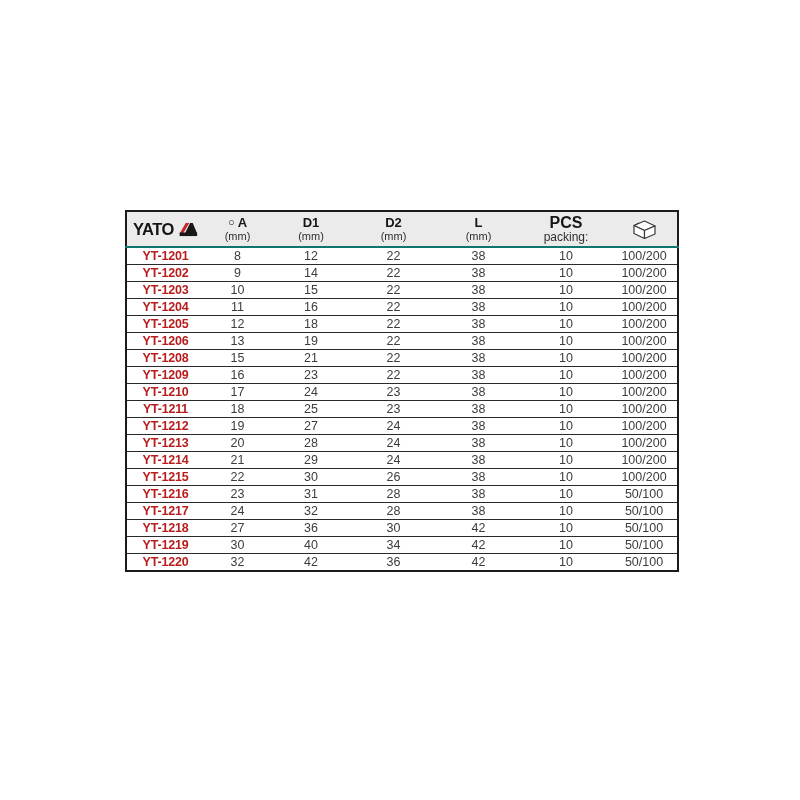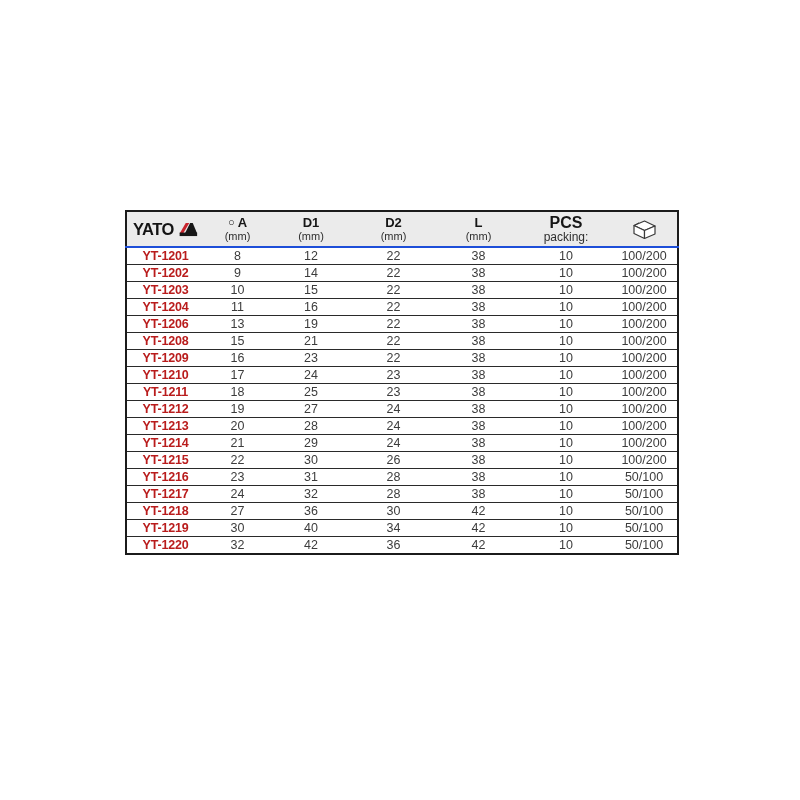--- a/index.html
+++ b/index.html
@@ -6,21 +6,21 @@
   .page{
     position:relative;width:800px;height:800px;background:#ffffff;overflow:hidden;
     font-family:"Liberation Sans",sans-serif;
   }
   table.spec{
     position:absolute;left:125px;top:210px;width:552px;
     border-collapse:collapse;table-layout:fixed;background:#ffffff;
     border:2px solid #1b1b1b;
   }
   thead th{
-    background:#ebebeb;height:34px;border-bottom:2px solid #1d4ed8;
+    background:#ebebeb;height:34px;border-bottom:2px solid #0f766e;
     vertical-align:middle;text-align:center;padding:0;font-weight:normal;
   }
   tbody td{
     height:16px;border-bottom:1px solid #2a2a2a;text-align:center;
     vertical-align:middle;font-size:12.5px;color:#3c3c3c;padding:0;line-height:1;
   }
   tbody tr:last-child td{border-bottom:none;}
   td.code{font-weight:bold;color:#b91c1c;letter-spacing:-0.2px;}
   .hdr-label{font-weight:bold;font-size:13px;color:#161616;line-height:1.1;}
   .hdr-label .circ{font-weight:normal;font-size:11px;vertical-align:1px;}
@@ -120,20 +120,29 @@
         <tr>
           <td class="code">YT-1204</td>
           <td>11</td>
           <td>16</td>
           <td>22</td>
           <td>38</td>
           <td>10</td>
           <td>100/200</td>
         </tr>
         <tr>
+          <td class="code">YT-1205</td>
+          <td>12</td>
+          <td>18</td>
+          <td>22</td>
+          <td>38</td>
+          <td>10</td>
+          <td>100/200</td>
+        </tr>
+        <tr>
           <td class="code">YT-1206</td>
           <td>13</td>
           <td>19</td>
           <td>22</td>
           <td>38</td>
           <td>10</td>
           <td>100/200</td>
         </tr>
         <tr>
           <td class="code">YT-1208</td>

